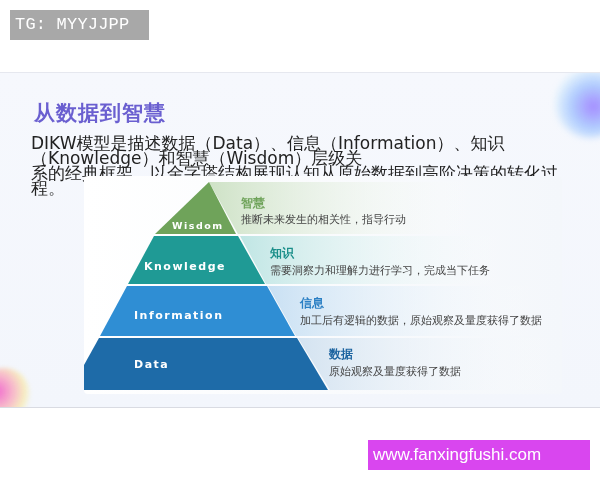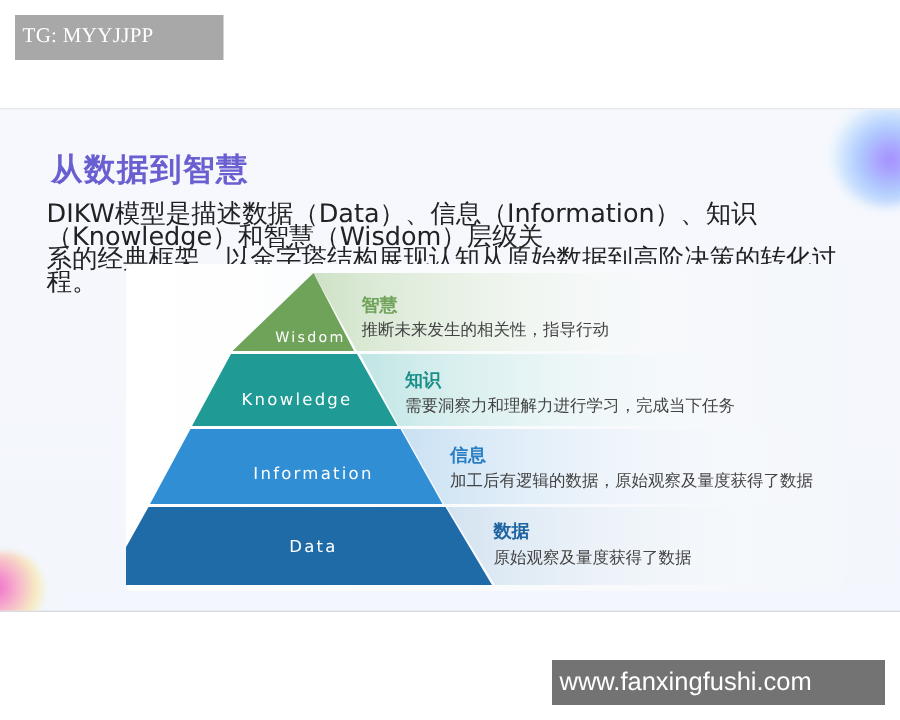--- a/index.html
+++ b/index.html
@@ -1,32 +1,32 @@
 <!DOCTYPE html>
 <html><head>
   <meta charset="utf-8">
   <style>
     * { margin: 0; padding: 0; box-sizing: border-box; }
     html, body { width: 600px; height: 480px; background: #ffffff; overflow: hidden; font-family: "DejaVu Sans", "Liberation Sans", sans-serif; }
     .stage { position: relative; width: 600px; height: 480px; background: #fff; }
 
-    .wm-top { position: absolute; left: 10px; top: 10px; width: 139px; height: 30px; background: #a8a8a8; color: #fff; font-family: Liberation Serif, serif; font-size: 14px; line-height: 30px; padding-left: 5px; letter-spacing: 0.2px; }
-    .wm-bottom { position: absolute; left: 368px; top: 440px; width: 222px; height: 30px; background: #737373; color: #fff; font-family: "Liberation Sans", sans-serif; font-size: 17px; line-height: 30px; padding-left: 5px; }
+    .wm-top { position: absolute; left: 10px; top: 10px; width: 139px; height: 30px; background: #a8a8a8; color: #fff; font-family: Liberation Mono, monospace; font-size: 17px; line-height: 30px; padding-left: 5px; letter-spacing: 0.2px; }
+    .wm-bottom { position: absolute; left: 368px; top: 440px; width: 222px; height: 30px; background: #d946ef; color: #fff; font-family: "Liberation Sans", sans-serif; font-size: 17px; line-height: 30px; padding-left: 5px; }
 
     .slide { position: absolute; left: 0; top: 72px; width: 600px; height: 336px; background: linear-gradient(180deg, #f6f8fd 0%, #f3f6fc 100%); border-top: 1px solid #e6e8ef; border-bottom: 1px solid #d9dbe2; overflow: hidden; padding-left: 29px; }
     .blob-tr { position: absolute; left: 555px; top: -5px; width: 70px; height: 70px; border-radius: 50%; background: radial-gradient(circle at 55% 55%, rgba(150,120,255,0.85) 0%, rgba(120,170,255,0.55) 40%, rgba(140,220,255,0.15) 70%, rgba(255,255,255,0) 80%); filter: blur(3px); }
     .blob-bl { position: absolute; left: -22px; top: 295px; width: 52px; height: 52px; border-radius: 50%; background: radial-gradient(circle at 35% 45%, rgba(240,90,200,0.9) 0%, rgba(250,150,170,0.6) 40%, rgba(250,230,120,0.45) 65%, rgba(255,255,255,0) 80%); filter: blur(2px); }
 
     .title { position: absolute; left: 34px; top: 26px; font-size: 21px; font-weight: bold; color: #6a5fd0; letter-spacing: 1px; }
     .desc { position: absolute; left: 31px; top: 63px; width: 545px; font-size: 17px; line-height: 15px; color: #222; }
 
     .panel { position: absolute; left: 84px; top: 103px; width: 478px; height: 218px; background: linear-gradient(90deg, #ffffff 0%, #f4f7fb 100%); border-radius: 4px; }
 
     .pyr { position: absolute; left: 0; top: 0; }
-    .layer-label { position: absolute; color: #fff; font-weight: normal; letter-spacing: 1.5px; font-size: 11px; text-align: center; }
+    .layer-label { position: absolute; color: #fff; font-weight: bold; letter-spacing: 1.5px; font-size: 11px; }
     .band-title { position: absolute; font-size: 12px; font-weight: bold; }
     .band-text { position: absolute; font-size: 11px; color: #444; white-space: nowrap; }
   </style>
 </head>
 <body>
 
 <div class="stage">
 
   <div class="wm-top">TG: MYYJJPP</div>
 

